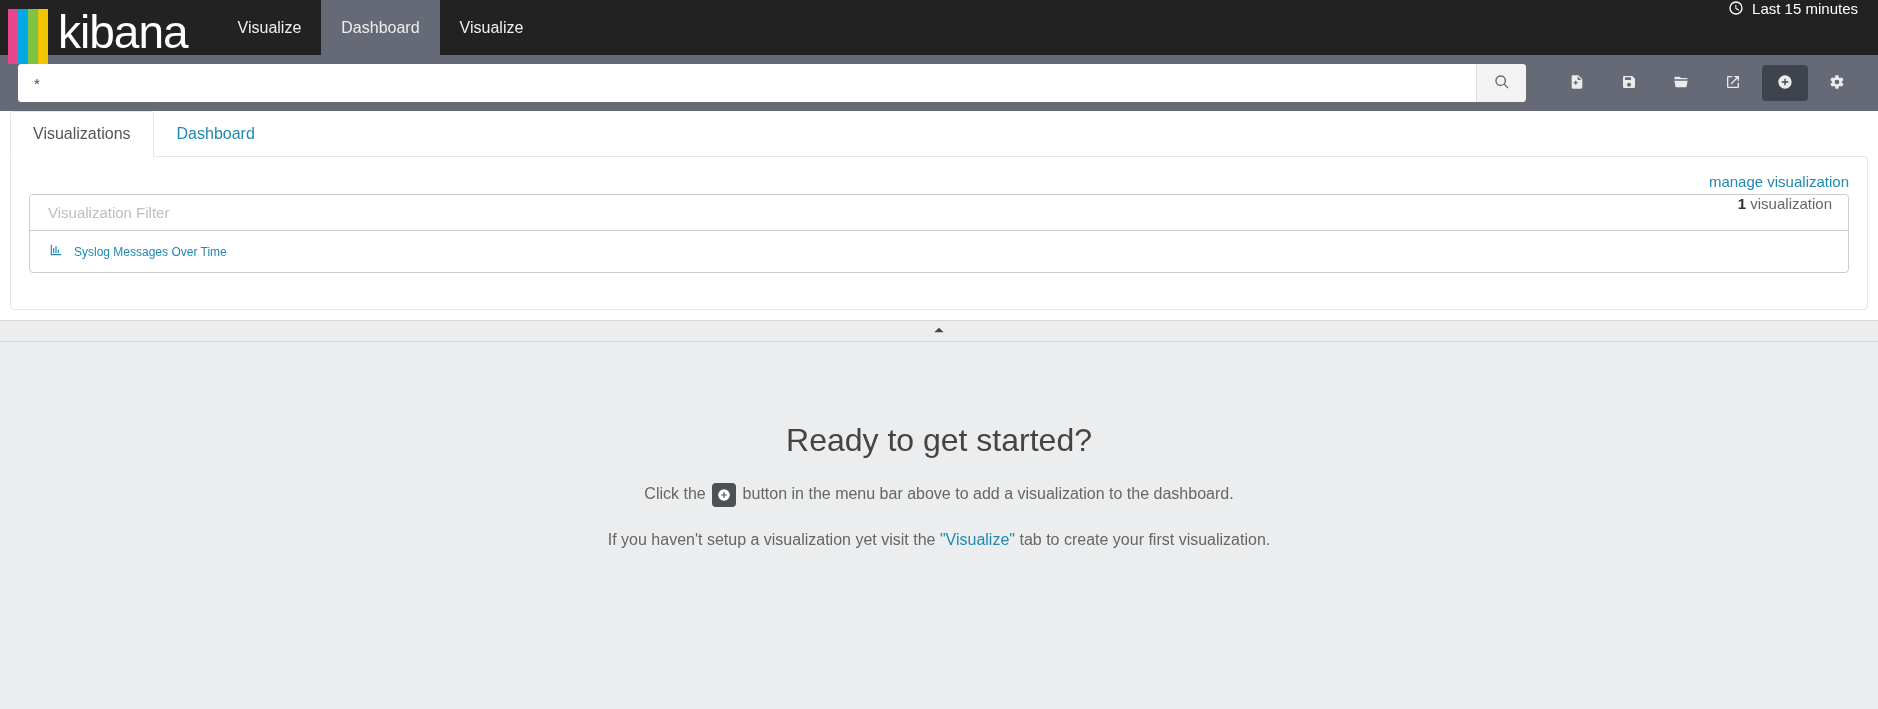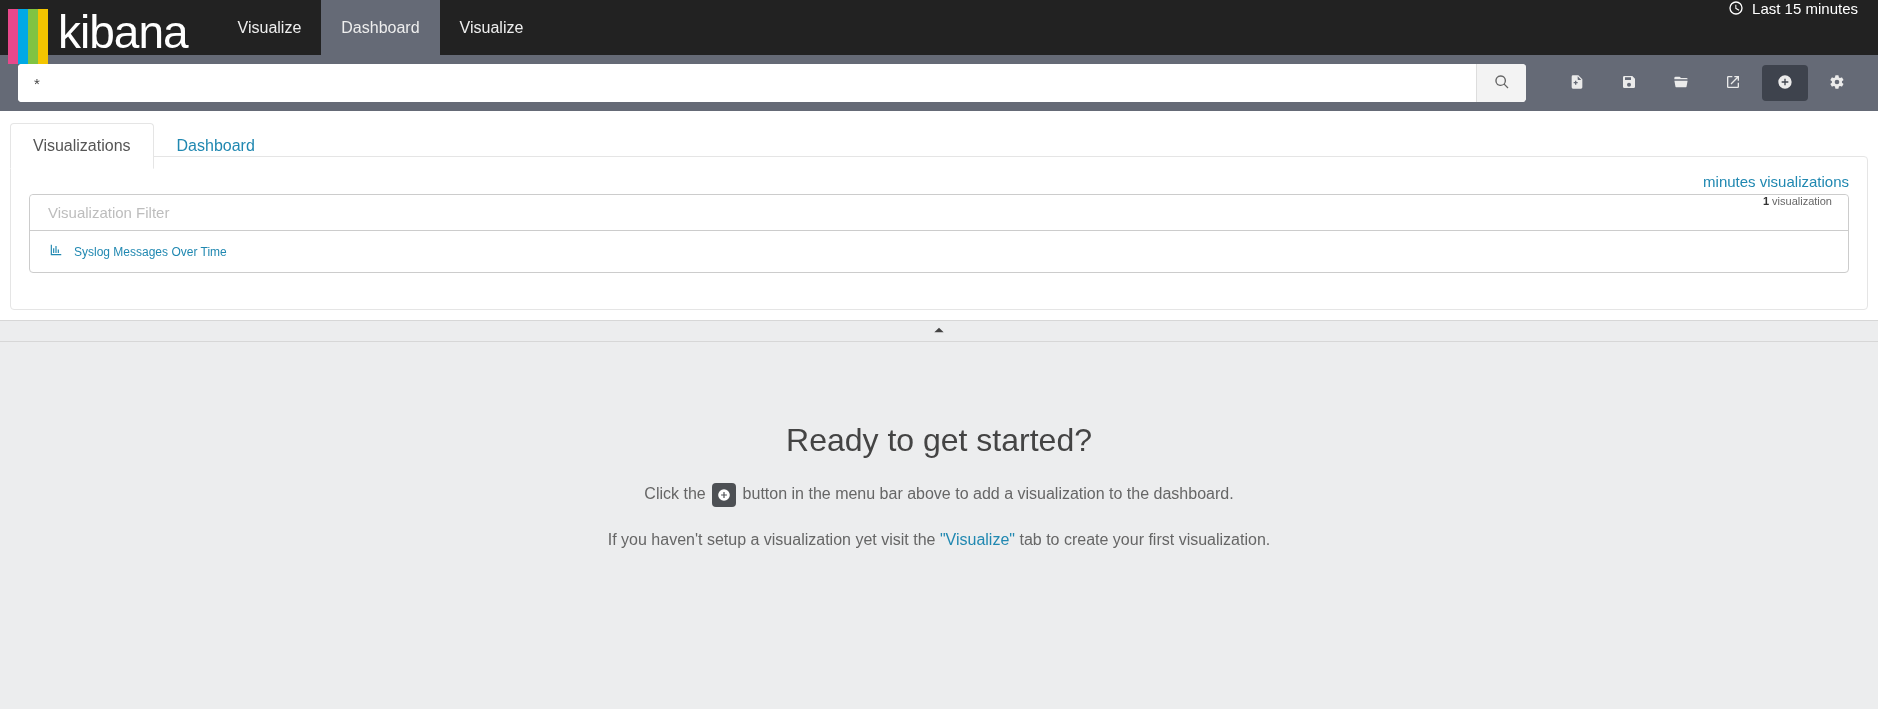--- a/index.html
+++ b/index.html
@@ -140,21 +140,21 @@
   .tool-btn svg { fill: #ebebeb; }
 
   
   .panel-outer {
     background: #fff;
     padding: 0 10px 10px 10px;
   }
   .tabs {
     display: flex;
     position: relative;
-    top: 12px;
+    top: 0;
   }
   .tab {
     padding: 13px 22px;
     font-size: 16px;
     cursor: pointer;
     border: 1px solid transparent;
     border-bottom: none;
     margin-bottom: -1px;
   }
   .tab.active {
@@ -199,21 +199,21 @@
     padding: 9px 18px;
     font-size: 15px;
     outline: none;
     color: #555;
     border-radius: 4px 0 0 0;
     background: transparent;
   }
   .filter-input::placeholder { color: #bdbdbd; }
   .count-label {
     padding: 0 16px;
-    font-size: 11px;
+    font-size: 15px;
     color: #666;
   }
   .count-label b { color: #333; }
   .viz-list { }
   .viz-item {
     padding: 12px 18px;
     display: flex;
     align-items: center;
     gap: 10px;
     cursor: pointer;
@@ -364,21 +364,21 @@
   </div>
 </div>
 
 <div class="panel-outer">
   <div class="tabs">
     <div class="tab active"><span>Visualizations</span></div>
     <div class="tab inactive"><span>Dashboard</span></div>
   </div>
   <div class="panel-body">
     <div class="manage-link">
-      <a>minutes visualizations</a>
+      <a>manage visualization</a>
     </div>
     <div class="inner-panel">
       <div class="filter-row">
         <input class="filter-input" placeholder="Visualization Filter" style="">
         <div class="count-label"><b>1</b><span> visualization</span></div>
       </div>
       <div class="viz-list">
         <div class="viz-item">
           <span>
             <svg width="16" height="14" viewBox="0 0 24 24">

